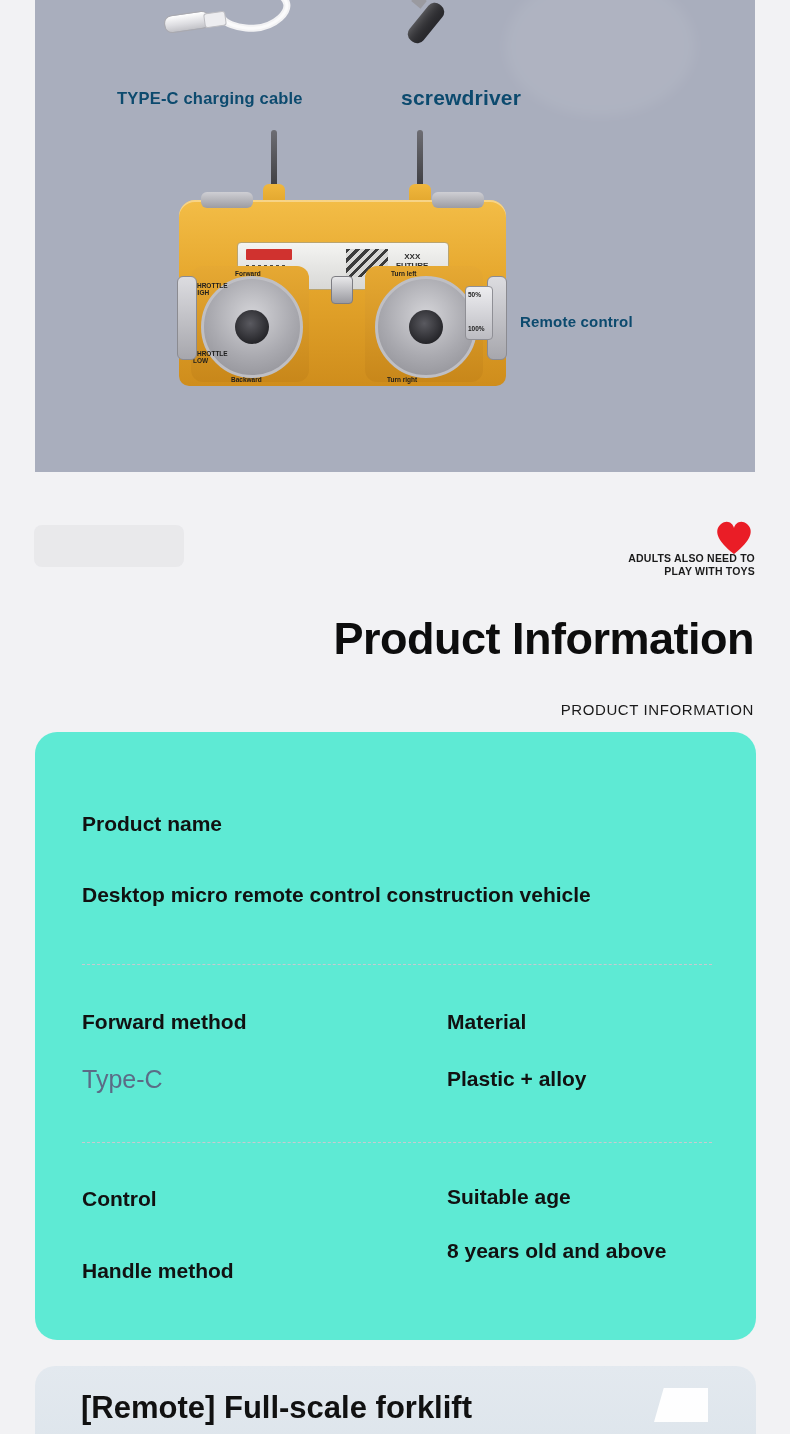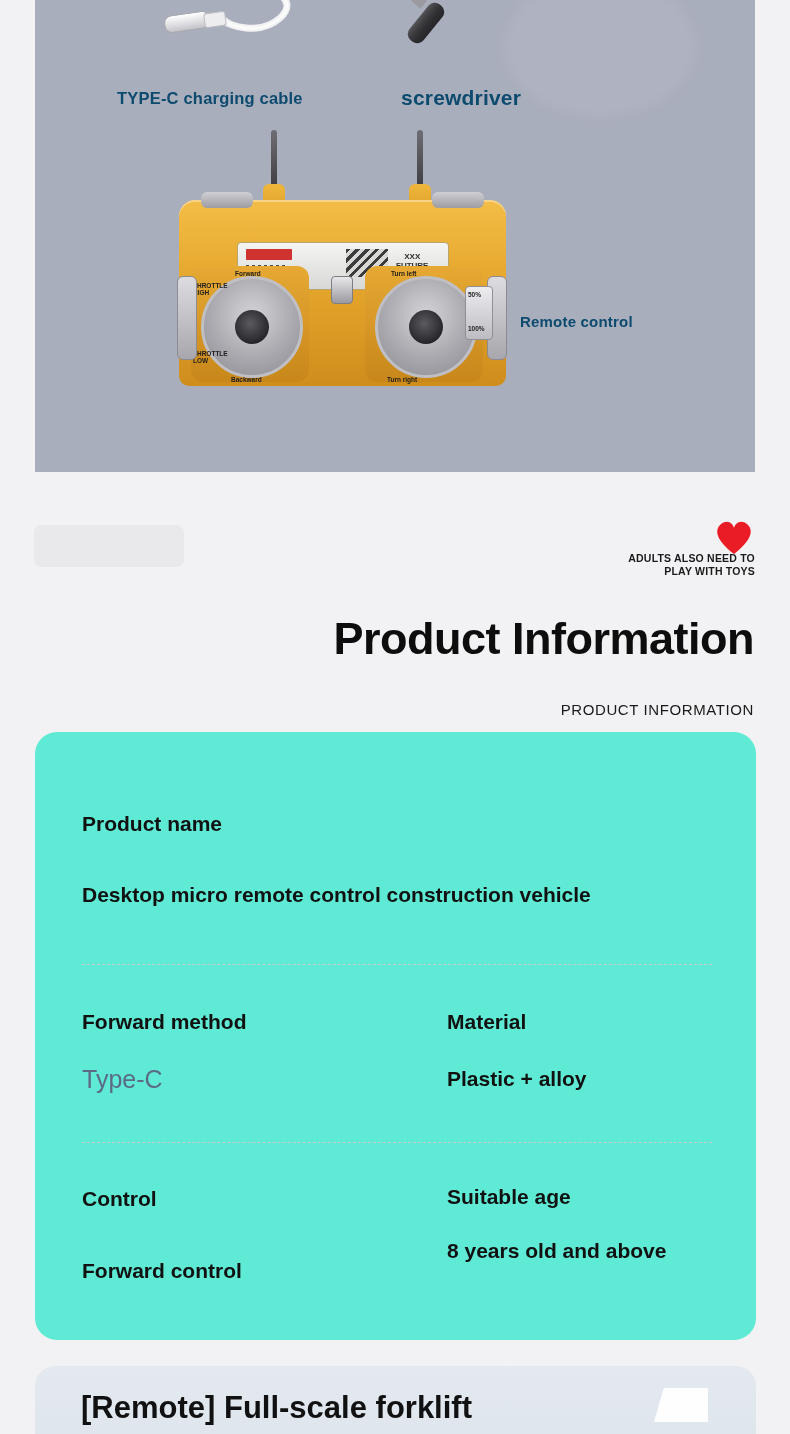--- a/index.html
+++ b/index.html
@@ -448,21 +448,21 @@
 
     <div class="field-label" style="left:47px; top:278px;">Forward method</div>
     <div class="field-value accent" style="left:47px; top:330px;">Type-C</div>
 
     <div class="field-label" style="left:412px; top:278px;">Material</div>
     <div class="field-value" style="left:412px; top:330px;">Plastic + alloy</div>
 
     <div class="divider" style="top:410px;"></div>
 
     <div class="field-label" style="left:47px; top:455px;">Control</div>
-    <div class="field-value" style="left:47px; top:522px;">Forward control</div>
+    <div class="field-value" style="left:47px; top:522px;">Handle method</div>
 
     <div class="field-label" style="left:412px; top:453px;">Suitable age</div>
     <div class="field-value" style="left:412px; top:502px; width:250px;">8 years old and above</div>
   </div>
 
   <div class="teaser">
     <div class="teaser-text">[Remote] Full-scale forklift</div>
     <div class="teaser-shape"></div>
   </div>
 

